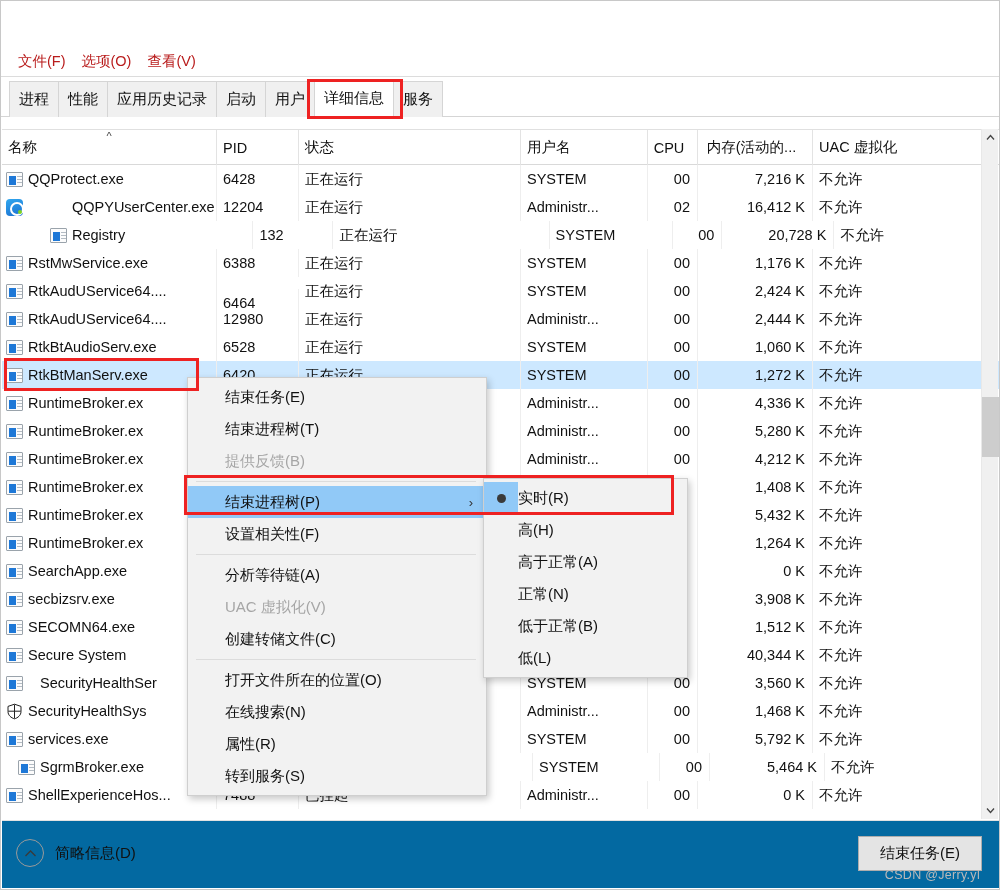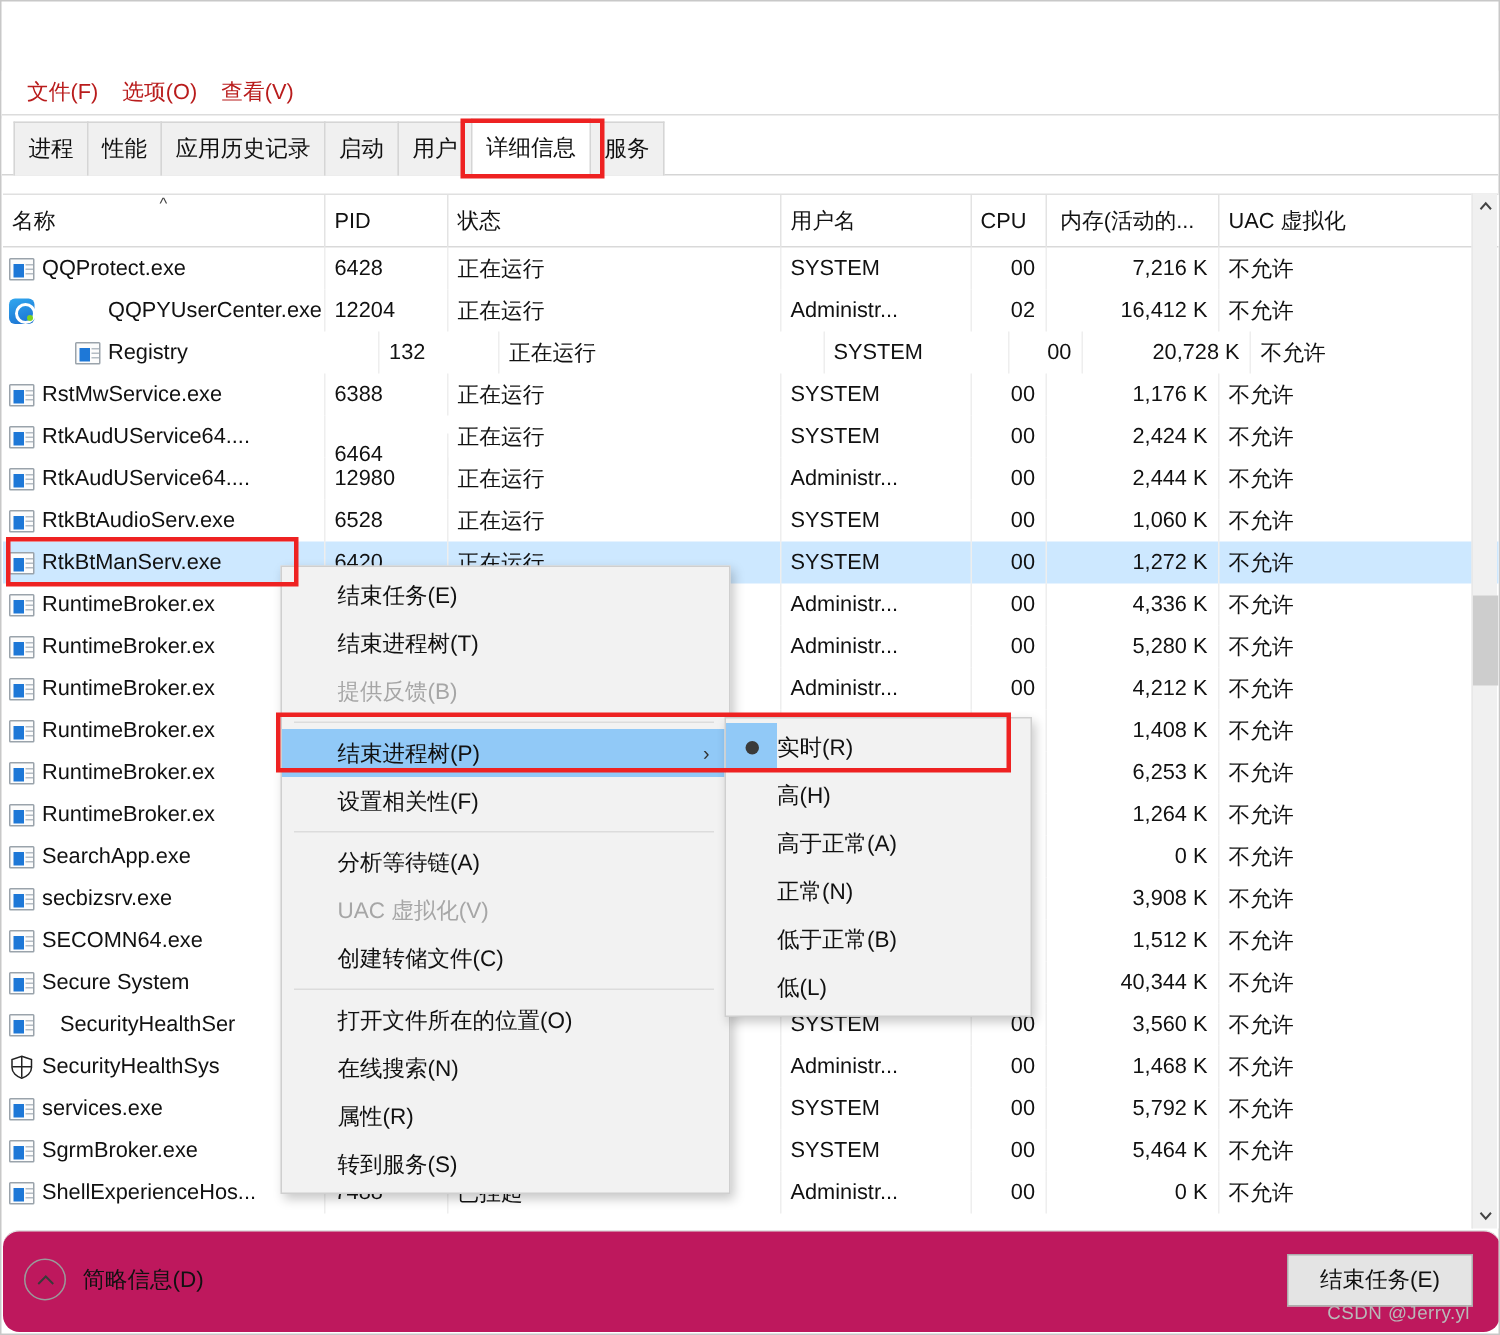--- a/index.html
+++ b/index.html
@@ -208,21 +208,21 @@
     align-items: center; justify-content: center;
   }
   .subitem.checked .sub-gutter { background: #91c9f7; }
   .radio-dot {
     width: 9px; height: 9px; border-radius: 50%; background: #3a3a3a;
   }
 
   
   .bottombar {
     position: absolute; left: 1px; bottom: 1px; width: 998px; height: 68px;
-    background: #be185d; border-top: 1px solid #e2e2e2; border-radius: 11px;
+    background: #0369a1; border-top: 1px solid #e2e2e2;
   }
   .brief {
     position: absolute; left: 14px; top: 18px; display: flex; align-items: center;
     cursor: default;
   }
   .brief-circle {
     width: 28px; height: 28px; border-radius: 50%; border: 1px solid #9a9a9a;
     display: flex; align-items: center; justify-content: center; flex: none;
   }
   .brief-label { margin-left: 11px; font-size: 15px; color: #111; }
@@ -584,21 +584,21 @@
           <div class="cell" style="width: 222px;">
             <span></span>
           </div>
           <div class="cell" style="width: 127px;">
             <span></span>
           </div>
           <div class="cell num" style="width: 50px;">
             <span></span>
           </div>
           <div class="cell num" style="width: 115px;">
-            <span>6,253 K</span>
+            <span>5,432 K</span>
           </div>
           <div class="cell" style="width: 170px;">
             <span>不允许</span>
           </div>
         </div>
         <div class="row">
           <div class="cell name" style="width: 215px;">
             <span class="app-ico"></span>
             <span>RuntimeBroker.ex</span>
           </div>
@@ -787,21 +787,21 @@
             <span>00</span>
           </div>
           <div class="cell num" style="width: 115px;">
             <span>5,792 K</span>
           </div>
           <div class="cell" style="width: 170px;">
             <span>不允许</span>
           </div>
         </div>
         <div class="row">
-          <div class="cell name" style="width: 215px;">
+          <div class="cell name" style="width: 215px; margin-left: 12px;">
             <span class="app-ico"></span>
             <span>SgrmBroker.exe</span>
           </div>
           <div class="cell" style="width: 82px;">
             <span></span>
           </div>
           <div class="cell" style="width: 222px;">
             <span></span>
           </div>
           <div class="cell" style="width: 127px;">

